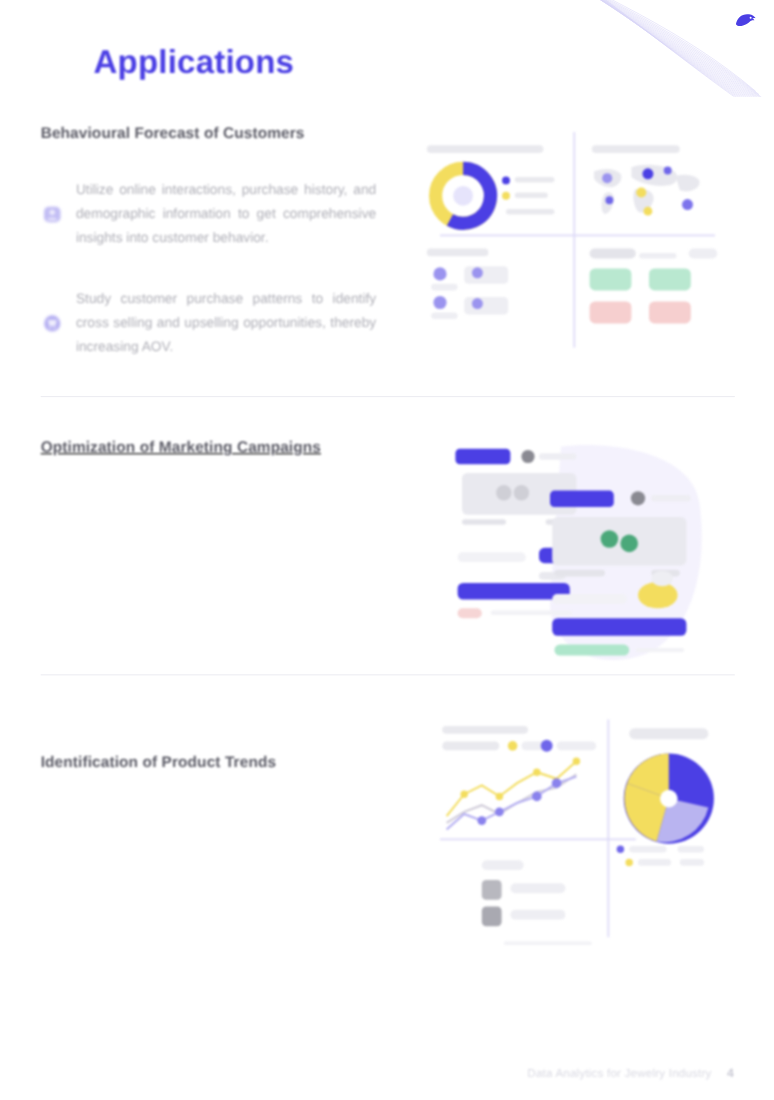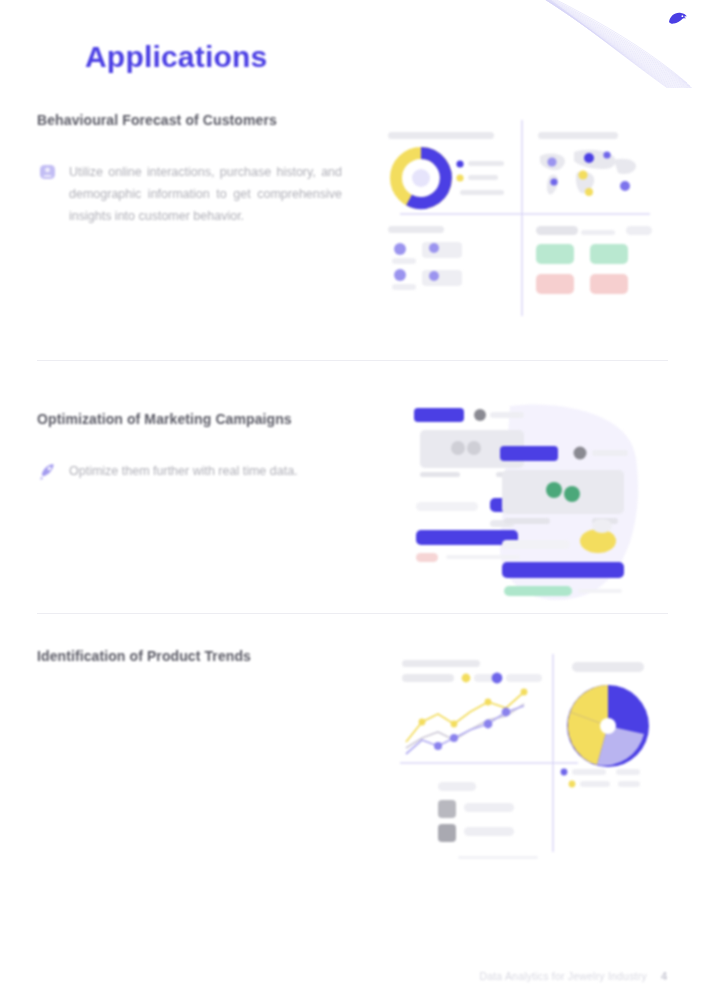--- a/index.html
+++ b/index.html
@@ -20,29 +20,29 @@
     position:absolute; left:37px; top:40px;
     font-size:30px; font-weight:700; letter-spacing:0.2px;
     color:#4b3fe4;
     filter: blur(0.9px);
     margin-left: 48px;
   }
 
   
   .section { position:absolute; left:37px; width:631px; }
   .s1 { top:112px; }
-  .s2 { top:411px; }
-  .s3 { top:648px; }
+  .s2 { top:398px;text-decoration:underline; }
+  .s3 { top:684px; }
 
   .sec-head {
     font-size:14px; font-weight:700; color:#5b5b66;
     margin-bottom:18px; filter: blur(0.8px); letter-spacing:0.1px;
   }
   .bullets { width:305px; }
-  .bullet { display:flex; align-items:flex-start; margin-bottom:22px;margin-top:33px; }
+  .bullet { display:flex; align-items:center; margin-bottom:22px;margin-top:33px; }
   .bullet:last-child { margin-bottom:0; }
   .b-icon {
     flex:0 0 auto; width:22px; height:20px; margin-right:10px; margin-top:1px;
     filter: blur(1.3px);
   }
   .b-icon svg { display:block; }
   .b-text {
     font-size:12.5px; line-height:22px; color:#b0b0b8;
     text-align:justify; filter: blur(0.85px);
   }
@@ -110,20 +110,31 @@
       <div class="bullet">
         <span class="b-icon">
           <svg width="22" height="20" viewBox="0 0 22 20">
             <rect x="3" y="3" width="15" height="14" rx="4.5" fill="#c2bdf4"></rect>
             <circle cx="10.5" cy="8" r="2.4" fill="#ffffff" opacity="0.75"></circle>
             <path d="M6,15 C6.6,12.4 14.4,12.4 15,15 Z" fill="#ffffff" opacity="0.75"></path>
           </svg>
         </span>
         <span class="b-text">Utilize online interactions, purchase history, and demographic information to get comprehensive insights into customer behavior.</span>
       </div>
+      <div class="bullet">
+        <span class="b-icon">
+          <svg width="22" height="20" viewBox="0 0 22 20">
+            <circle cx="10.5" cy="10" r="7.4" fill="#b6b0f2"></circle>
+            <path d="M6.6,7 h8 l-1.2,5.4 h-5.6 Z" fill="#ffffff" opacity="0.78"></path>
+            <circle cx="8.6" cy="14.2" r="0.9" fill="#ffffff" opacity="0.78"></circle>
+            <circle cx="12.6" cy="14.2" r="0.9" fill="#ffffff" opacity="0.78"></circle>
+          </svg>
+        </span>
+        <span class="b-text">Study customer purchase patterns to identify cross selling and upselling opportunities, thereby increasing AOV.</span>
+      </div>
     </div>
   </div>
 
   <svg class="illus i1" viewBox="0 0 290 200">
 
     <rect x="143" y="0" width="2" height="196" fill="#ddd9f7" opacity="0.8"></rect>
     <rect x="22" y="93" width="250" height="2" fill="#ddd9f7" opacity="0.8"></rect>
 
     <rect x="10" y="12" width="106" height="7" rx="3.5" fill="#e9e9ee"></rect>
     <g>
@@ -178,30 +189,20 @@
       <rect x="158" y="154" width="38" height="20" rx="5" fill="#f6cfcf"></rect>
       <rect x="212" y="154" width="38" height="20" rx="5" fill="#f6cfcf"></rect>
     </g>
   </svg>
 
   <div class="divider d1"></div>
 
   <div class="section s2">
     <div class="sec-head">Optimization of Marketing Campaigns</div>
     <div class="bullets">
-      <div class="bullet">
-        <span class="b-icon">
-          <svg width="22" height="20" viewBox="0 0 22 20">
-            <path d="M16,3 C11,3.6 6.6,7.6 5,12.4 C4.4,14 5.6,15.4 7.2,15 C12,13.4 16,9 16.6,4 Z" fill="#a49cef"></path>
-            <circle cx="12.4" cy="7.6" r="2" fill="#ffffff" opacity="0.8"></circle>
-            <path d="M4.4,15.6 C3.4,16.8 3,18 3.2,18.6 C4,18.8 5.2,18.4 6.4,17.4 Z" fill="#c2bdf4"></path>
-          </svg>
-        </span>
-        <span class="b-text">Optimize them further with real time data.</span>
-      </div>
     </div>
   </div>
 
   <svg class="illus i2" viewBox="0 0 272 210">
 
     <path d="M118,8 C160,2 238,12 244,60 C252,120 236,178 196,196 C150,214 108,190 108,150 Z" fill="#f0eefc" opacity="0.75"></path>
 
     <g>
       <rect x="22" y="10" width="50" height="14" rx="4" fill="#4b3fe4"></rect>
       <circle cx="88" cy="17" r="6" fill="#8a8a92"></circle>

